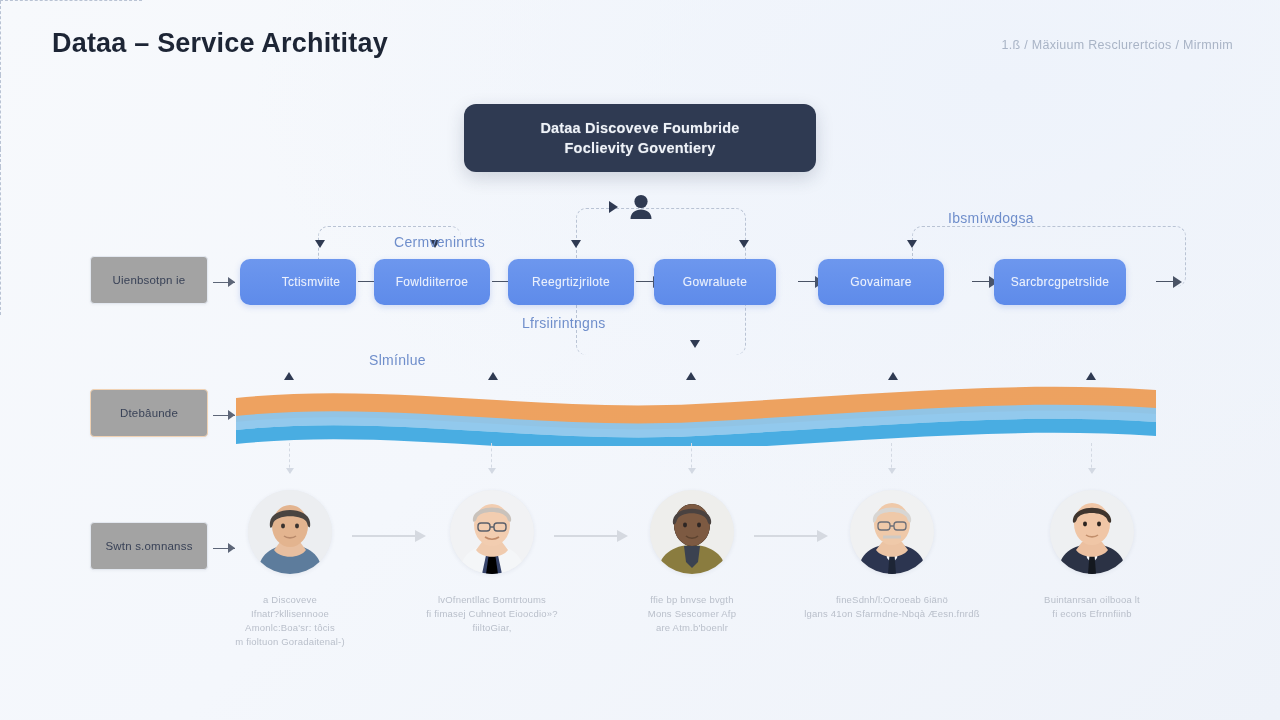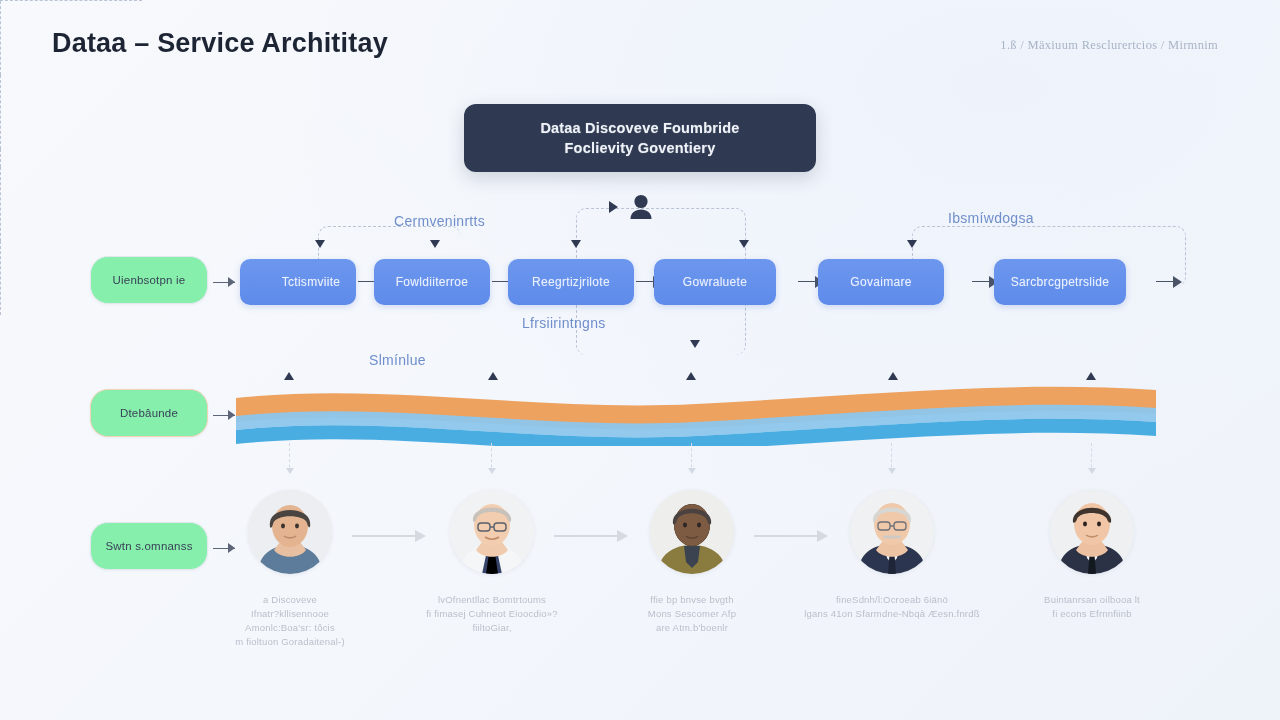--- a/index.html
+++ b/index.html
@@ -14,44 +14,43 @@
   }
   .stage{position:absolute;inset:0;}
 
   
   .page-title{
     position:absolute;left:52px;top:28px;
     font-size:27px;font-weight:700;letter-spacing:.2px;color:#1d2535;
     white-space:nowrap;
   }
   .breadcrumb{
-    position:absolute;right:62px;top:38px;
+    position:absolute;right:47px;top:38px;
     font-size:12.5px;color:#a9b4c6;letter-spacing:.3px;white-space:nowrap;
     filter:blur(.5px);
-    font-family:Liberation Serif, serif;
   }
 
   
   .banner{
     position:absolute;left:464px;top:104px;width:352px;height:68px;
     background:#2f3a52;border-radius:12px;
     box-shadow:0 6px 18px rgba(35,45,70,.18);
     display:flex;flex-direction:column;align-items:center;justify-content:center;
     gap:4px;
   }
   .banner div{
     color:#eef2f8;font-size:14.5px;font-weight:600;letter-spacing:.2px;
     text-shadow:0 0 1.2px rgba(255,255,255,.35);
     text-align:right;
   }
 
   
   .labelbox{
     position:absolute;height:48px;width:118px;
-    background:#86efac;border:1px solid #e3e8f0;border-radius:18px;
+    background:#a3a3a3;border:1px solid #e3e8f0;border-radius:4px;
     display:flex;align-items:center;justify-content:center;
     font-size:11.5px;color:#394257;letter-spacing:.2px;
     box-shadow:0 1px 3px rgba(40,55,85,.05);
     text-align:center;padding:0 6px;box-sizing:border-box;
   }
   .labelbox.orange{border-color:#f0d2b4;}
   .lb-arrow{
     position:absolute;width:22px;height:14px;
     display:flex;align-items:center;
   }
@@ -178,21 +177,21 @@
   <div class="dash-box" style="left:912px;top:226px;width:272px;height:60px;border-bottom:0;"></div>
   <div class="tri-down" style="left:907px;top:240px;"></div>
 
   <div class="user-icon">
     <svg viewBox="0 0 30 30" aria-hidden="true">
       <circle cx="15" cy="9.5" r="6.6" fill="#2f3a52"></circle>
       <path d="M4.5 27c0-6 4.7-9.4 10.5-9.4S25.5 21 25.5 27z" fill="#2f3a52"></path>
     </svg>
   </div>
 
-  <div class="flow-label" style="left:394px;top:213px;">Cermveninrtts</div>
+  <div class="flow-label" style="left:394px;top:234px;">Cermveninrtts</div>
   <div class="flow-label" style="left:522px;top:315px;">Lfrsiirintngns</div>
   <div class="flow-label" style="left:948px;top:210px;">Ibsmíwdogsa</div>
   <div class="flow-label" style="left:369px;top:352px;">Slmínlue</div>
 
   <div class="pill" style="left:240px;width:116px;padding-left:32px;">Tctismviite</div>
   <div class="pill-arrow" style="left:358px;"></div>
   <div class="pill" style="left:374px;width:116px;">Fowldiiterroe</div>
   <div class="pill-arrow" style="left:492px;"></div>
   <div class="pill" style="left:508px;width:126px;">Reegrtizjrilote</div>
   <div class="pill-arrow" style="left:636px;"></div>

